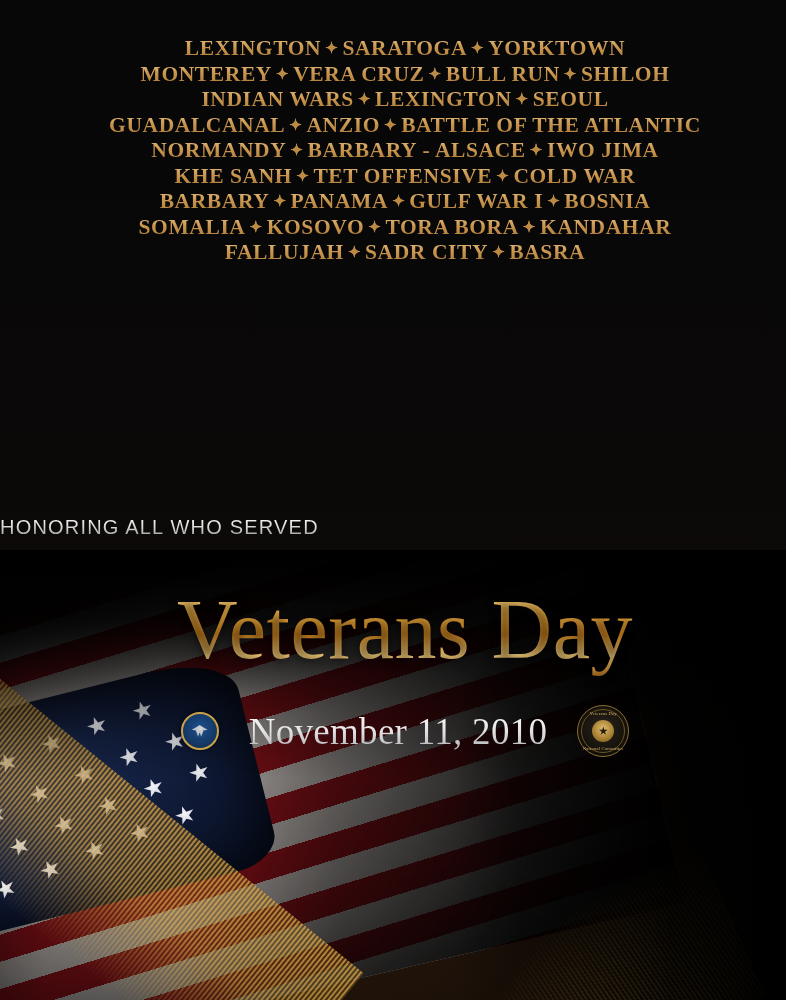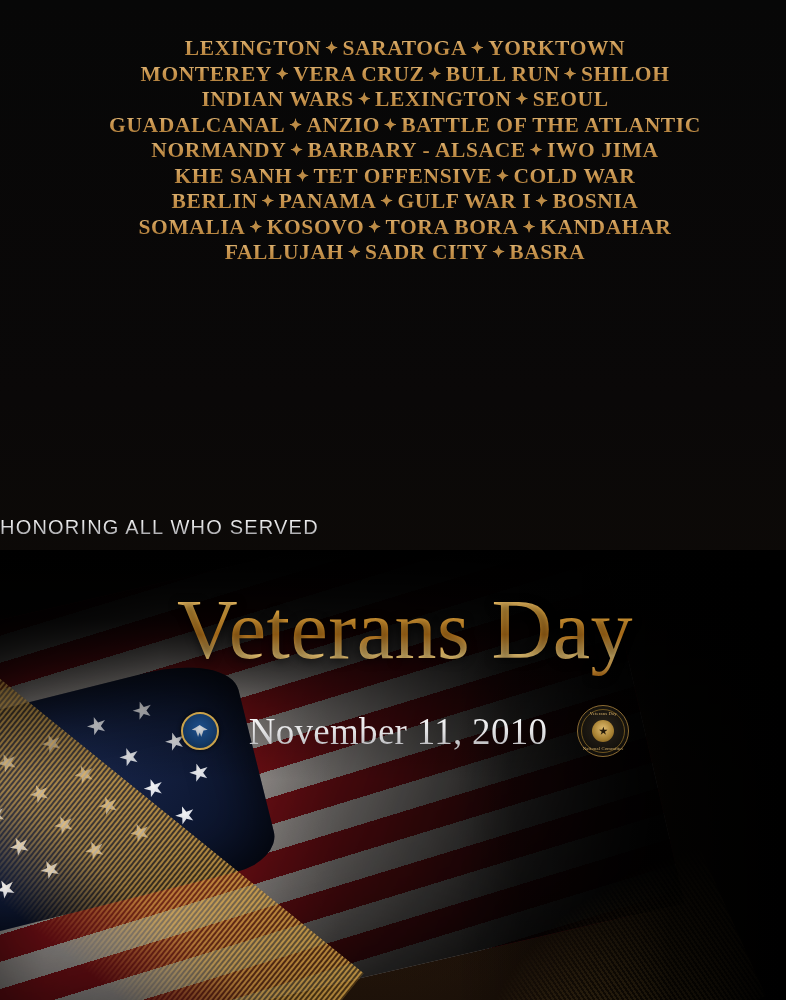--- a/index.html
+++ b/index.html
@@ -365,21 +365,21 @@
     <div class="name-line">
       <span>GUADALCANAL</span><span class="star">✦</span><span>ANZIO</span><span class="star">✦</span><span>BATTLE OF THE ATLANTIC</span>
     </div>
     <div class="name-line">
       <span>NORMANDY</span><span class="star">✦</span><span>BARBARY - ALSACE</span><span class="star">✦</span><span>IWO JIMA</span>
     </div>
     <div class="name-line">
       <span>KHE SANH</span><span class="star">✦</span><span>TET OFFENSIVE</span><span class="star">✦</span><span>COLD WAR</span>
     </div>
     <div class="name-line">
-      <span>BERLIN</span><span class="star">✦</span><span>PANAMA</span><span class="star">✦</span><span>GULF WAR I</span><span class="star">✦</span><span>BOSNIA</span>
+      <span>BARBARY</span><span class="star">✦</span><span>PANAMA</span><span class="star">✦</span><span>GULF WAR I</span><span class="star">✦</span><span>BOSNIA</span>
     </div>
     <div class="name-line">
       <span>SOMALIA</span><span class="star">✦</span><span>KOSOVO</span><span class="star">✦</span><span>TORA BORA</span><span class="star">✦</span><span>KANDAHAR</span>
     </div>
     <div class="name-line">
       <span>FALLUJAH</span><span class="star">✦</span><span>SADR CITY</span><span class="star">✦</span><span>BASRA</span>
     </div>
   </div>
 
   <div class="honoring">HONORING ALL WHO SERVED</div>

